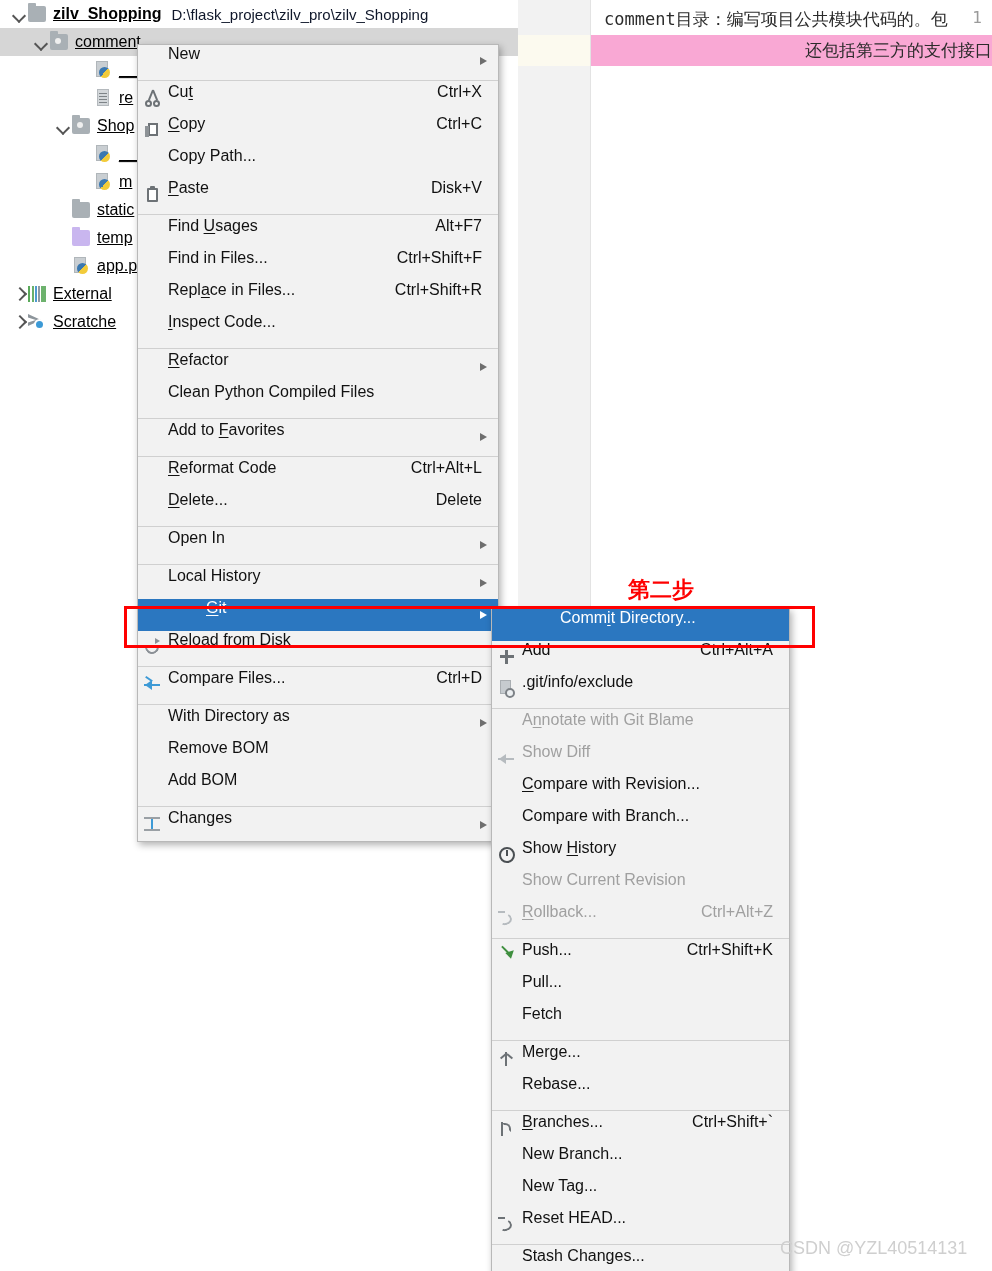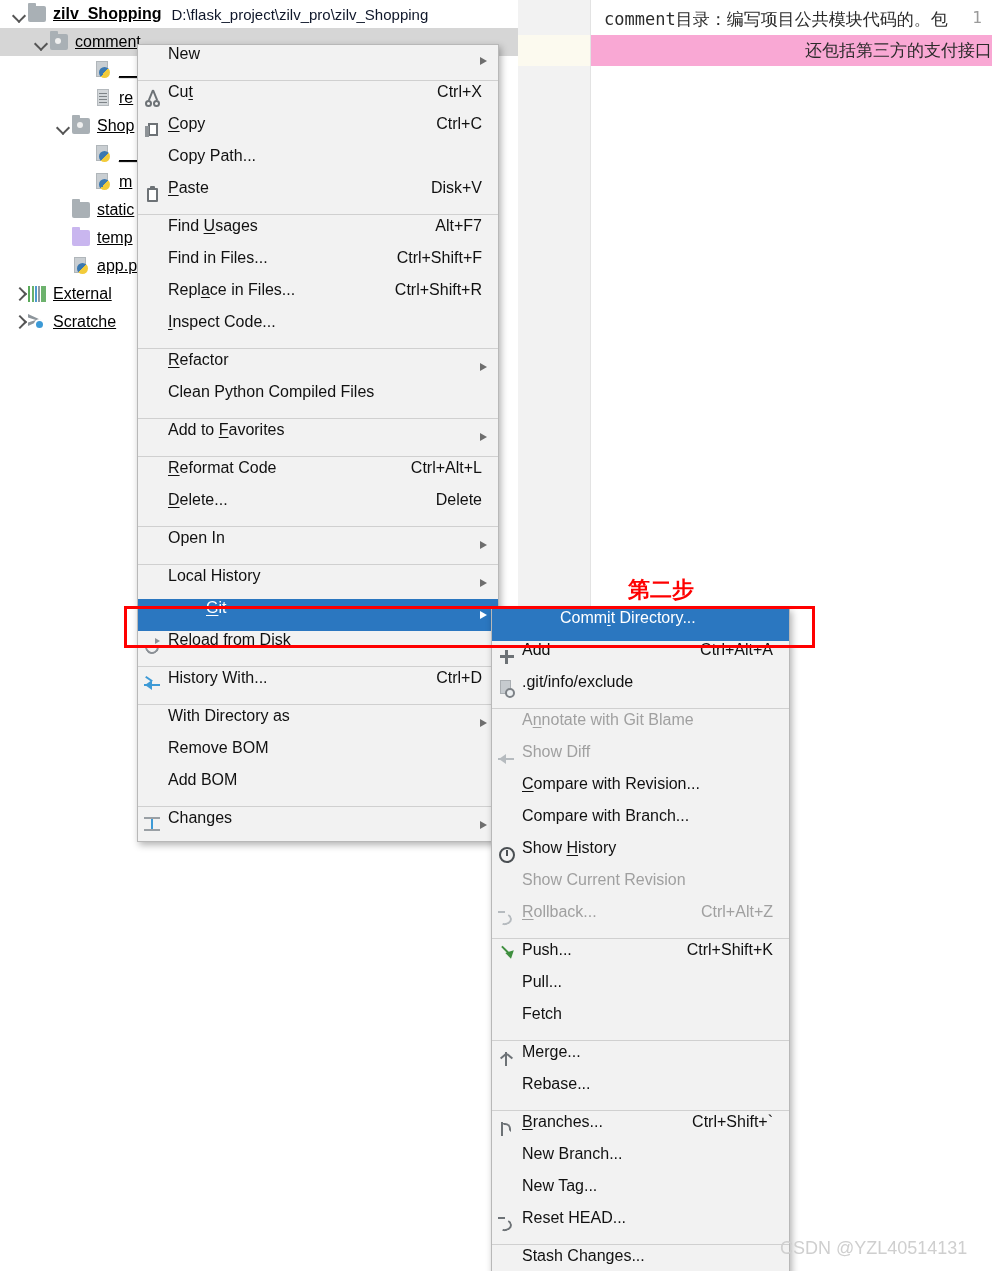--- a/index.html
+++ b/index.html
@@ -326,21 +326,21 @@
       </span>
       <span class="mlabel">Reload from Disk</span>
     </div>
     <div class="msep"></div>
     <div class="mi">
       <span class="mico">
         <span class="g g-cmp">
           <span class="g-cmp-t"></span>
         </span>
       </span>
-      <span class="mlabel">History With...</span>
+      <span class="mlabel">Compare Files...</span>
       <span class="mkey">Ctrl+D</span>
     </div>
     <div class="msep"></div>
     <div class="mi">
       <span class="mico"></span>
       <span class="mlabel">With Directory as</span>
       <span class="arr"></span>
     </div>
     <div class="mi">
       <span class="mico"></span>

